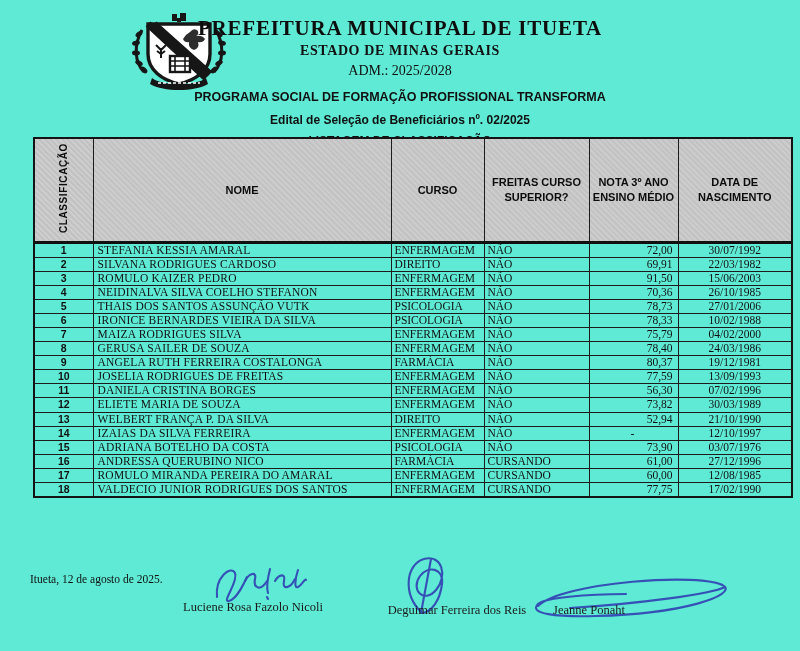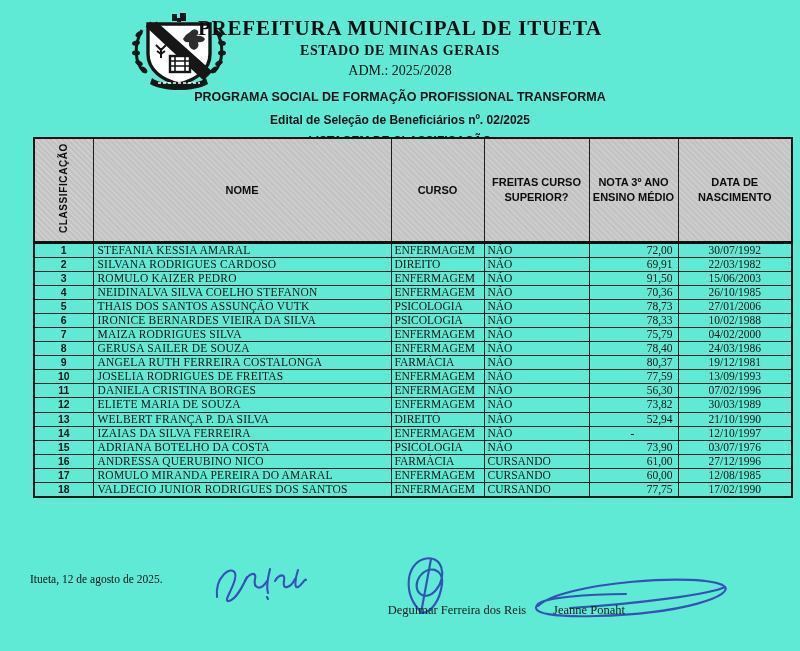--- a/index.html
+++ b/index.html
@@ -306,16 +306,17 @@
       <path d="M33,3 L23,57"></path>
     </g>
   </svg>
   <svg class="ink i3" width="214" height="54" viewBox="0 0 214 54">
     <g stroke="#3245b4" stroke-width="2.1" fill="none" stroke-linecap="round" opacity=".92">
       <path d="M12,34 C36,10 178,0 198,14 C210,23 158,42 70,44 C30,45 2,42 12,32 C18,26 60,22 100,22"></path>
       <path d="M44,36 C110,32 186,22 199,15"></path>
     </g>
   </svg>
 
+  <div class="sig-name n1">Luciene Rosa Fazolo Nicoli</div>
   <div class="sig-name n2">Deguimar Ferreira dos Reis</div>
   <div class="sig-name n3">Jeanne Ponaht</div>
 
 </div>
 
 </body></html>

